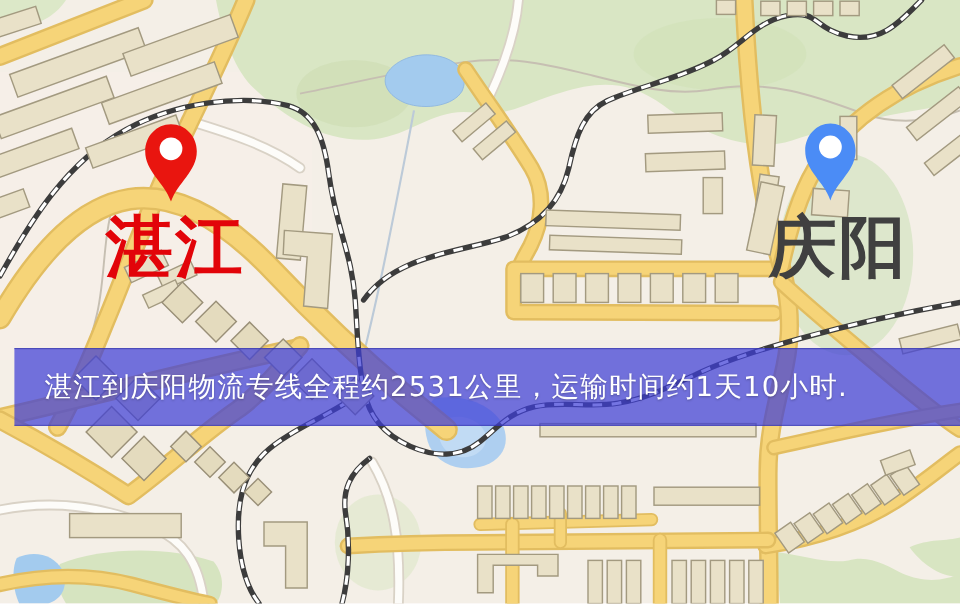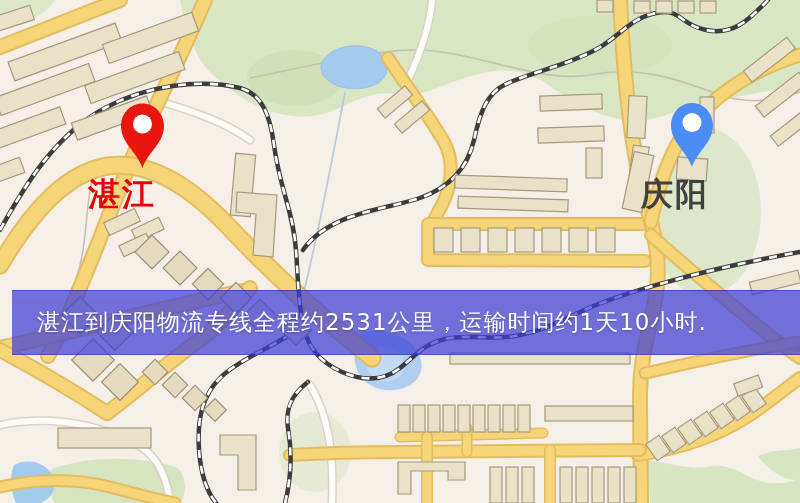--- a/index.html
+++ b/index.html
@@ -2,21 +2,21 @@
 <html><head>
 <meta charset="utf-8">
 <style>
   html,body{margin:0;padding:0;background:#fff;}
   #stage{
     position:relative;width:800px;height:503px;overflow:hidden;
     font-family:"DejaVu Sans","Liberation Sans",sans-serif;
   }
   #map-svg{position:absolute;left:0;top:0;display:block;}
   .city-label{
-    position:absolute;font-weight:bold;font-size:32px;line-height:1;
+    position:absolute;font-weight:bold;font-size:56px;line-height:1;
     letter-spacing:2px;white-space:nowrap;
     font-family:Liberation Sans, sans-serif;
   }
   #label-origin{left:88px;top:178px;color:#e20409;}
   #label-destination{left:641px;top:178px;color:#404040;}
   #route-banner{
     position:absolute;left:12px;top:290px;width:800px;height:65px;
     background:rgba(62,62,215,0.72);
     border-top:1px solid rgba(45,45,160,0.55);
     border-bottom:1px solid rgba(45,45,160,0.45);

